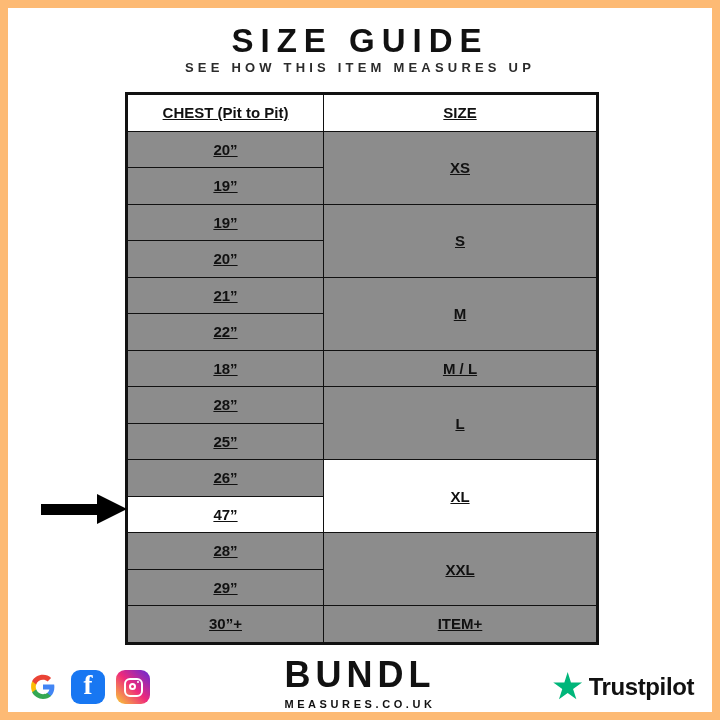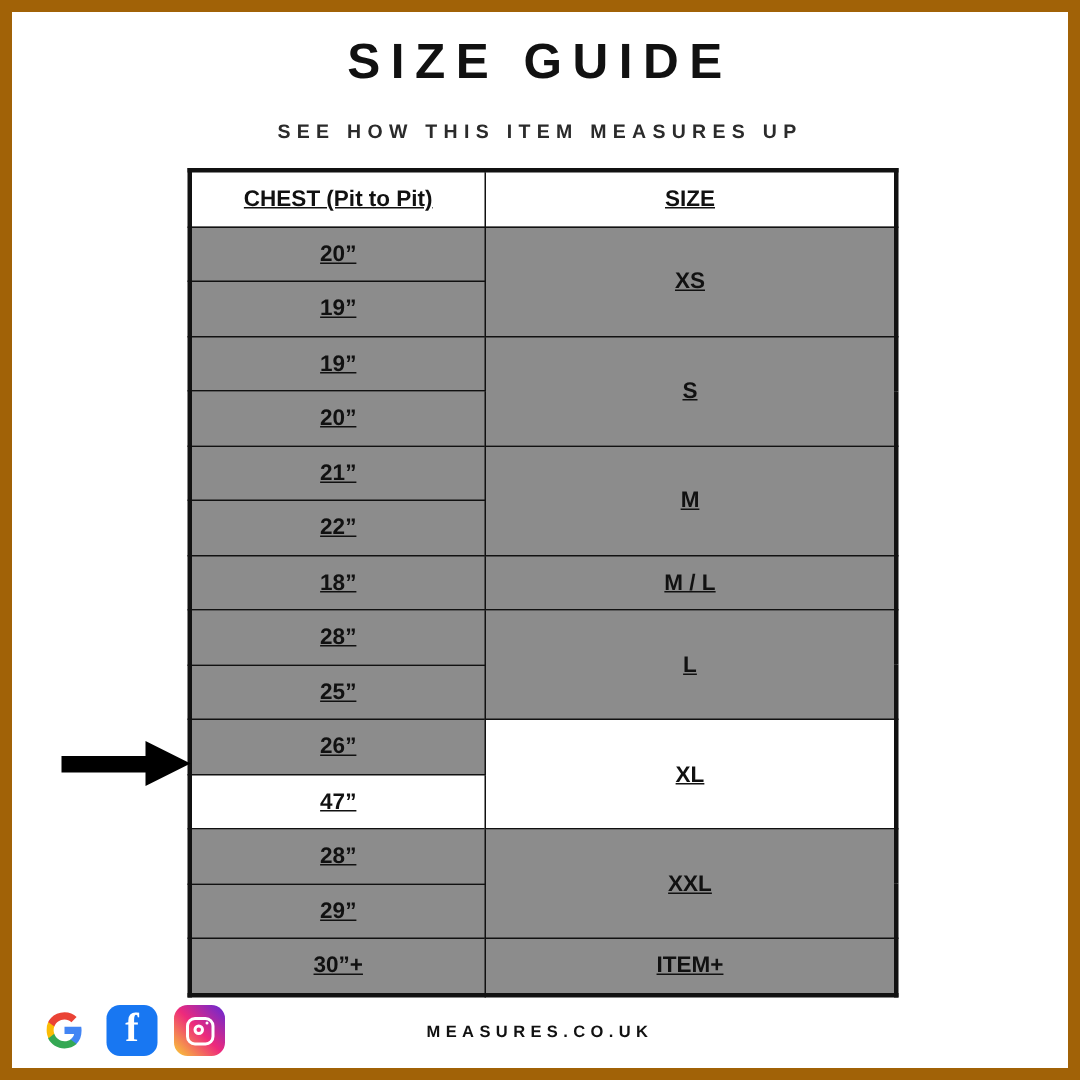--- a/index.html
+++ b/index.html
@@ -12,21 +12,21 @@
     background: #000000;
     font-family: "Liberation Sans", sans-serif;
     overflow: hidden;
   }
   .page {
     position: relative;
     width: 720px;
     height: 720px;
     box-sizing: border-box;
     padding: 8px;
-    background: #a16207;
+    background: #fdba74;
   }
   .sheet {
     position: relative;
     width: 704px;
     height: 704px;
     background: #ffffff;
     box-sizing: border-box;
     display: flex;
     flex-direction: column;
     align-items: center;
@@ -34,21 +34,21 @@
   .title {
     margin-top: 14px;
     font-size: 33px;
     font-weight: bold;
     letter-spacing: 7px;
     color: #111111;
     text-align: center;
     font-family: "Liberation Sans", sans-serif;
   }
   .subtitle {
-    margin-top: 20px;
+    margin-top: 0;
     font-size: 13px;
     font-weight: bold;
     letter-spacing: 4.2px;
     color: #2b2b2b;
     text-align: left;
   }
   .table-wrap {
     margin-top: 17px;
     width: 470px;
   }
@@ -281,20 +281,21 @@
         </tbody>
       </table>
     </div>
 
     <div class="arrow">
       <div class="shaft"></div>
       <div class="head-tri"></div>
     </div>
 
     <div class="brand">
+      <div class="brand-name">BUNDL</div>
       <div class="brand-sub">MEASURES.CO.UK</div>
     </div>
 
     <div class="footer">
       <div class="social">
         <div class="social-icon ic-google">
           <svg width="26" height="26" viewBox="0 0 48 48" aria-hidden="true">
             <path fill="#4285F4" d="M45 24c0-1.6-.15-3.1-.4-4.6H24v9h11.8c-.5 2.8-2.1 5.1-4.5 6.7v5.6h7.3C42.9 36.7 45 30.9 45 24z"></path>
             <path fill="#34A853" d="M24 46c6.1 0 11.2-2 14.9-5.4l-7.3-5.6c-2 1.4-4.6 2.2-7.6 2.2-5.8 0-10.8-3.9-12.6-9.2H3.9v5.8C7.6 41.2 15.2 46 24 46z"></path>
             <path fill="#FBBC05" d="M11.4 28c-.5-1.4-.8-2.9-.8-4.4s.3-3 .8-4.4v-5.8H3.9A22 22 0 0 0 2 23.6c0 3.6.9 7 2.4 10l7-5.6z"></path>
@@ -302,16 +303,20 @@
           </svg>
         </div>
         <div class="social-icon ic-facebook">
           <span class="fb-f">f</span>
         </div>
         <div class="social-icon ic-instagram">
           <span class="ig-square"></span>
         </div>
       </div>
 
+      <div class="trust">
+        <span class="trust-star"></span>
+        <span class="trust-name">Trustpilot</span>
+      </div>
     </div>
 
   </div>
 </div>
 
 </body></html>

